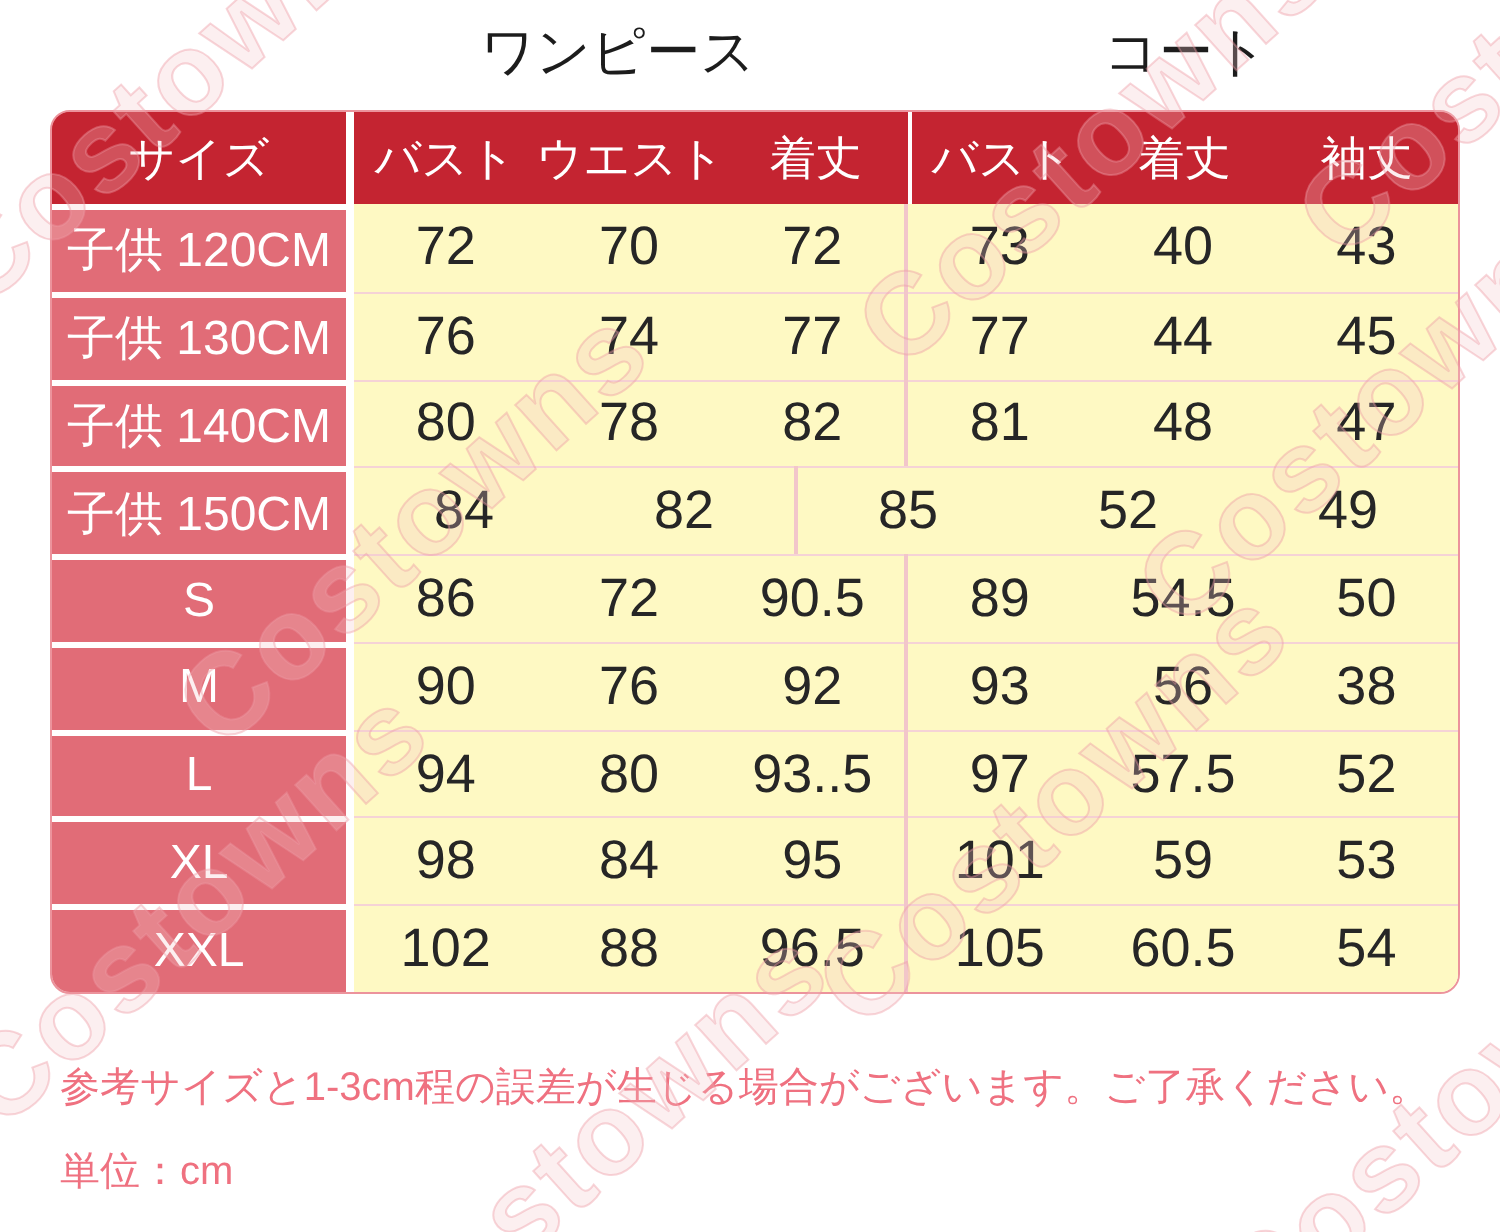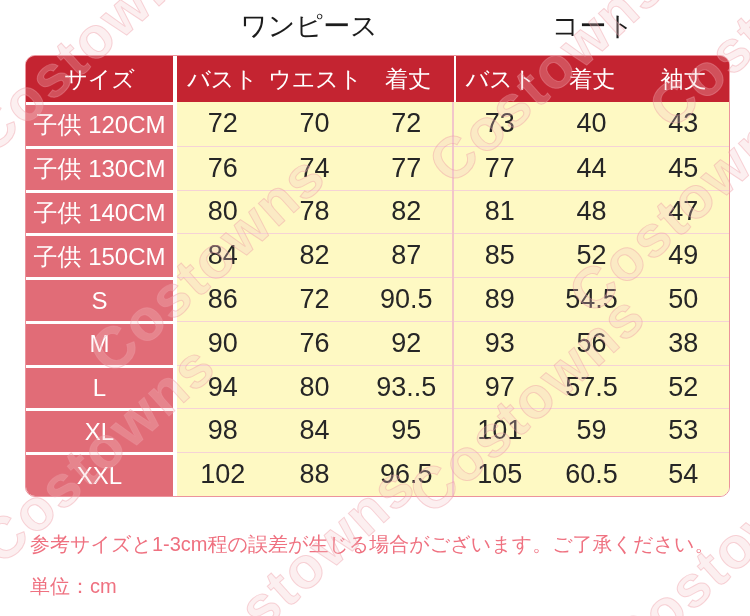--- a/index.html
+++ b/index.html
@@ -129,21 +129,20 @@
     <div class="cell datacol">81</div>
     <div class="cell datacol">48</div>
     <div class="cell datacol">47</div>
   </div>
 
   <div class="trow body">
     <div class="cell lblcol">子供 150CM</div>
     <div class="gapcol"></div>
     <div class="cell datacol">84</div>
     <div class="cell datacol">82</div>
-    <div class="cell datacol">87</div>
     <div class="divcol"></div>
     <div class="cell datacol">85</div>
     <div class="cell datacol">52</div>
     <div class="cell datacol">49</div>
   </div>
 
   <div class="trow body">
     <div class="cell lblcol">S</div>
     <div class="gapcol"></div>
     <div class="cell datacol">86</div>

